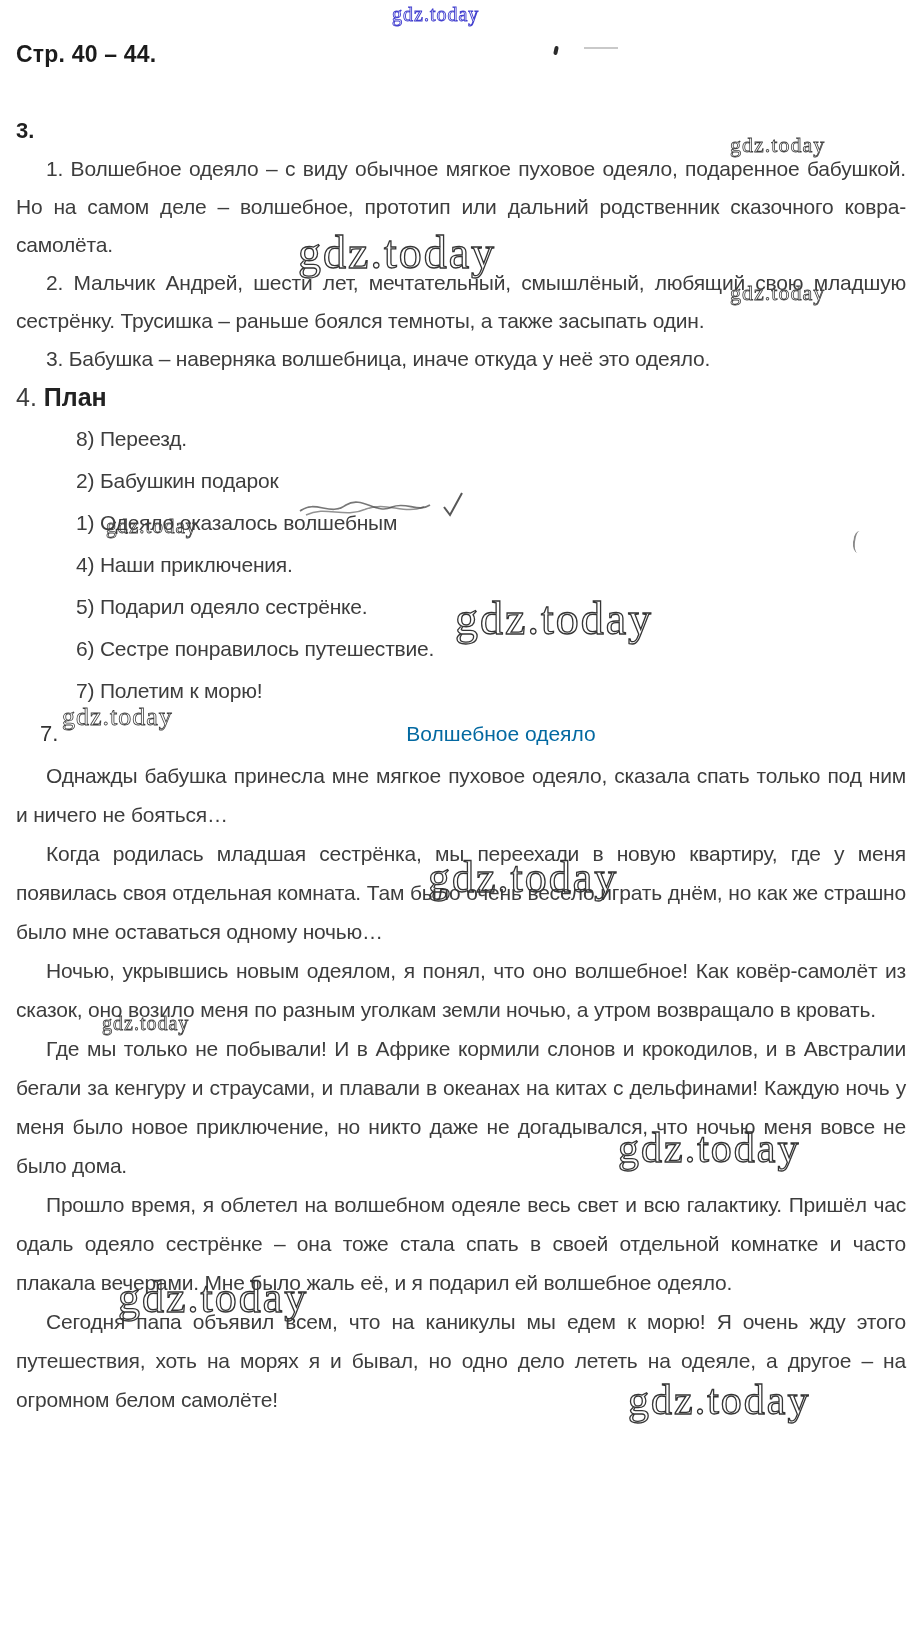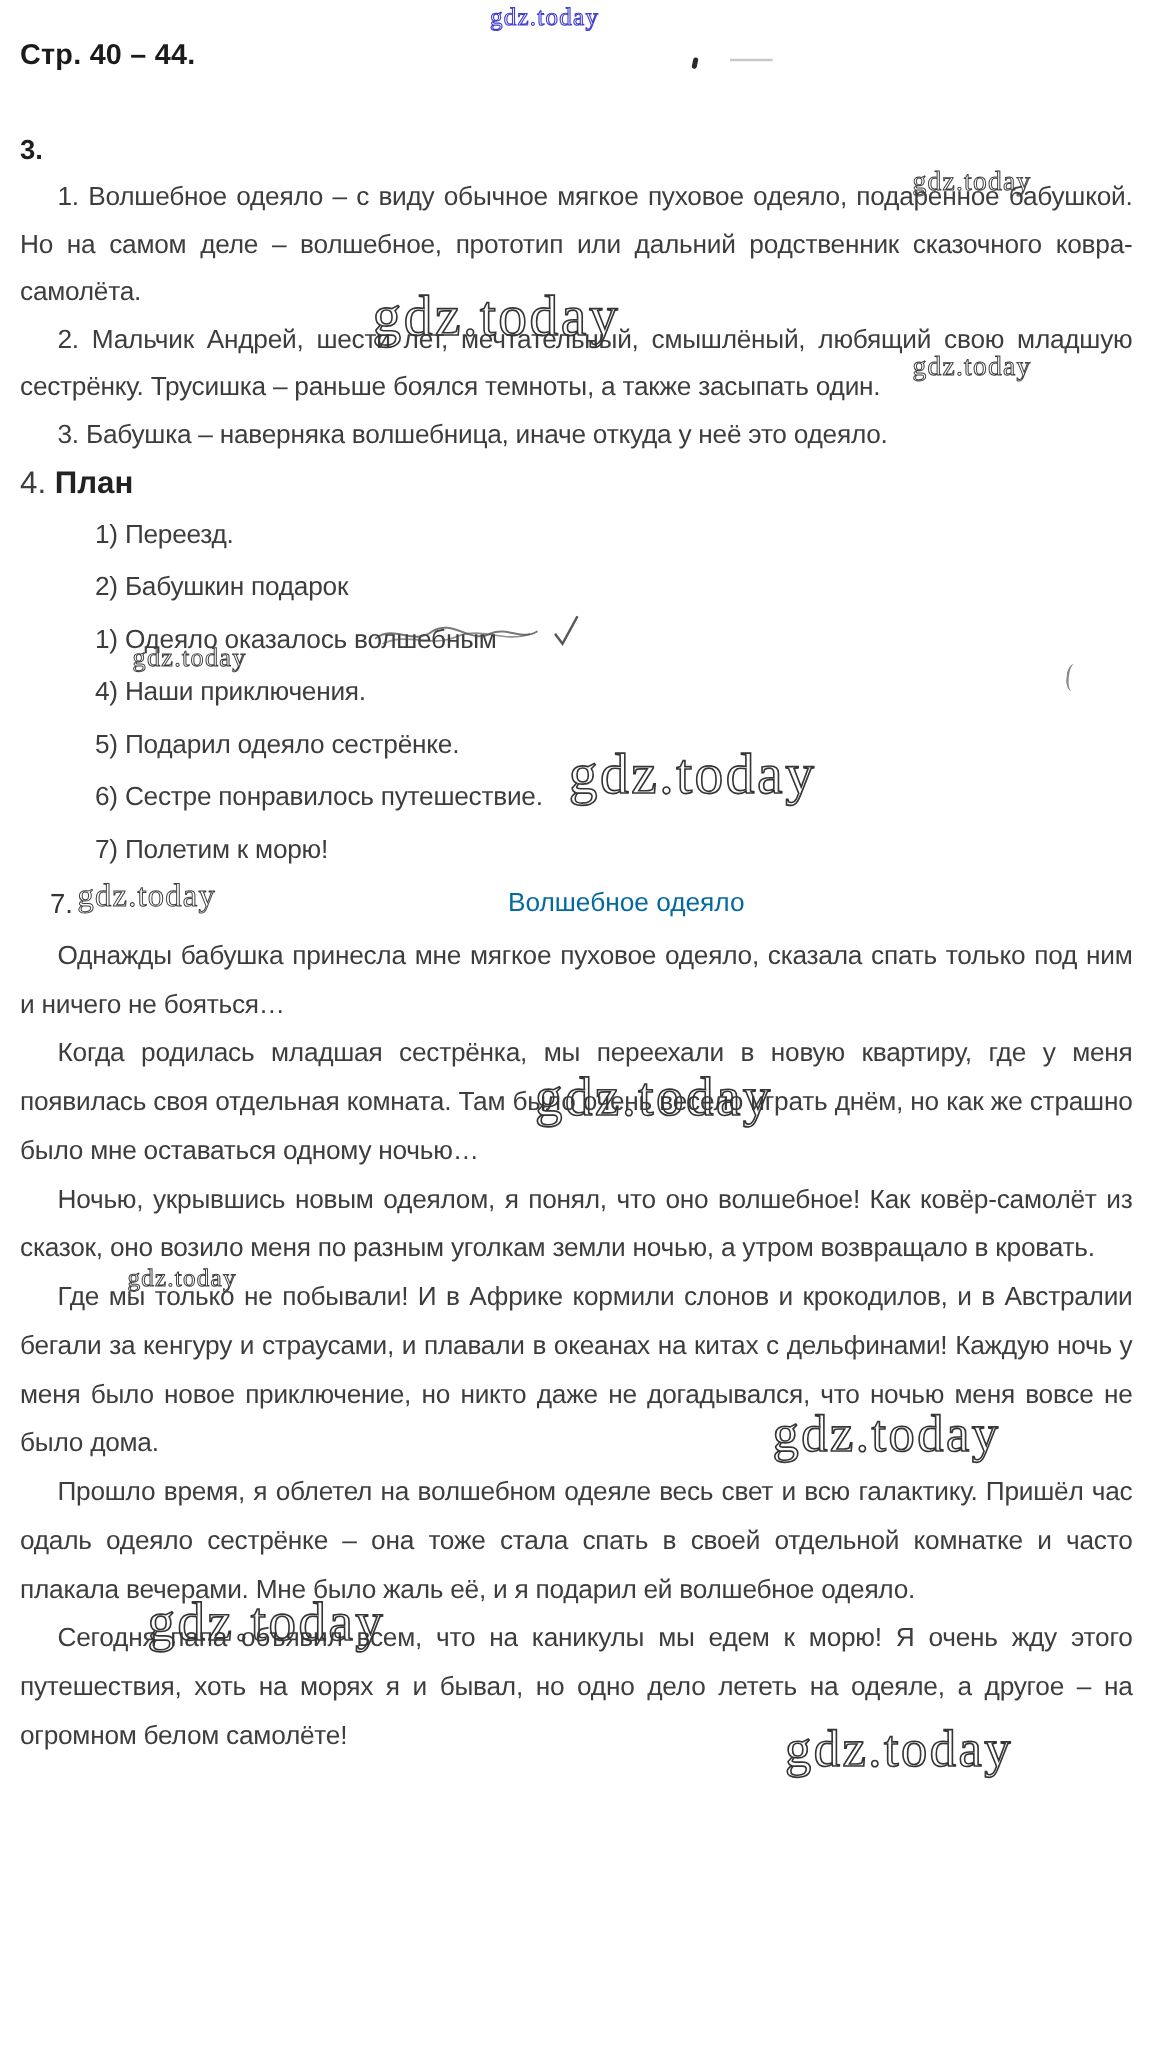--- a/index.html
+++ b/index.html
@@ -5,21 +5,21 @@
   html, body { margin: 0; padding: 0; background: #ffffff; }
   .page {
     position: relative;
     width: 922px;
     height: 1637px;
     background: #ffffff;
     overflow: hidden;
     font-family: "Liberation Sans", sans-serif;
     color: #3d3d3d;
   }
-  .content { padding: 0 16px; }
+  .content { padding: 0 16px; margin-top: 11px; }
 
   .doc-header {
     padding-top: 30px;
     font-size: 23px;
     font-weight: bold;
     color: #1b1b1b;
     letter-spacing: 0.2px;
   }
 
   .sec-num {
@@ -137,21 +137,21 @@
       <p class="body-p">2. Мальчик Андрей, шести лет, мечтательный, смышлёный, любящий свою младшую сестрёнку. Трусишка – раньше боялся темноты, а также засыпать один.</p>
       <p class="body-p">3. Бабушка – наверняка волшебница, иначе откуда у неё это одеяло.</p>
     </div>
 
     <div class="plan-heading">
       <span>4.</span>
       <span class="plan-title">План</span>
     </div>
 
     <div class="plan-list">
-      <div class="plan-item">1) Переезд.</div>
+      <div class="plan-item">8) Переезд.</div>
       <div class="plan-item">2) Бабушкин подарок</div>
       <div class="plan-item">1) Одеяло оказалось волшебным</div>
       <div class="plan-item">4) Наши приключения.</div>
       <div class="plan-item">5) Подарил одеяло сестрёнке.</div>
       <div class="plan-item">6) Сестре понравилось путешествие.</div>
       <div class="plan-item">7) Полетим к морю!</div>
     </div>
 
     <div class="story-title-row">
       <span class="story-num">7.</span>

